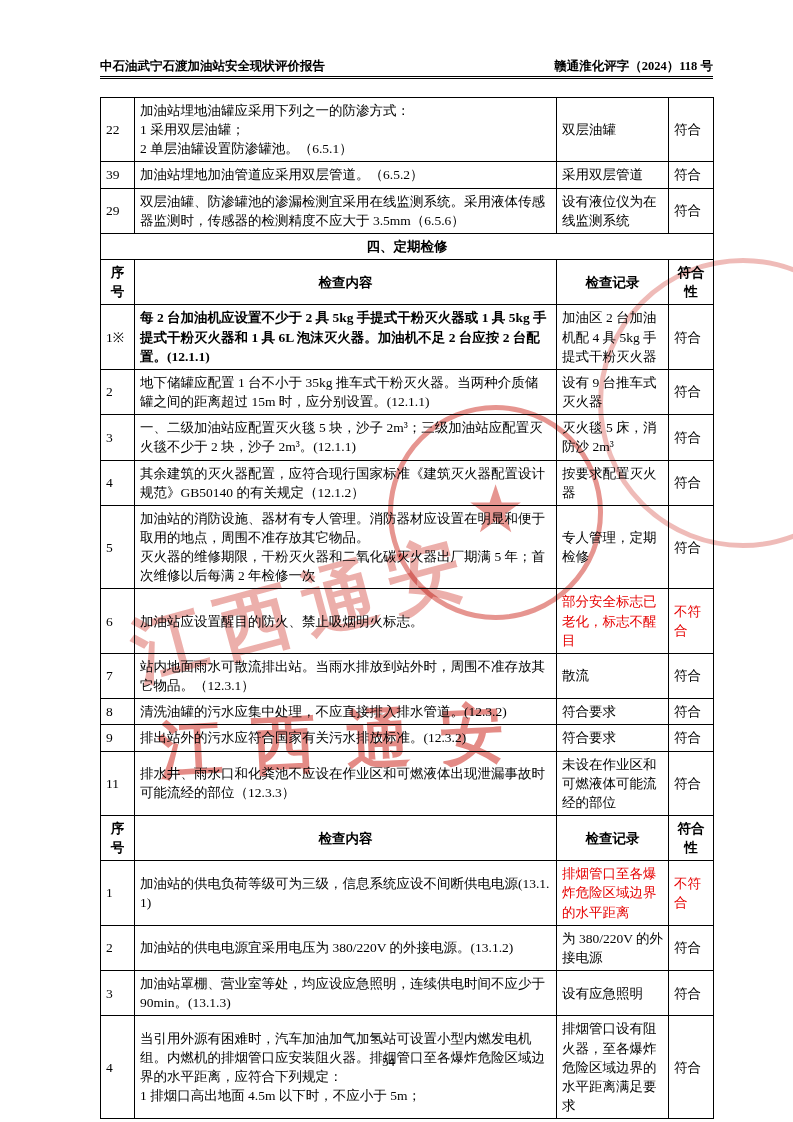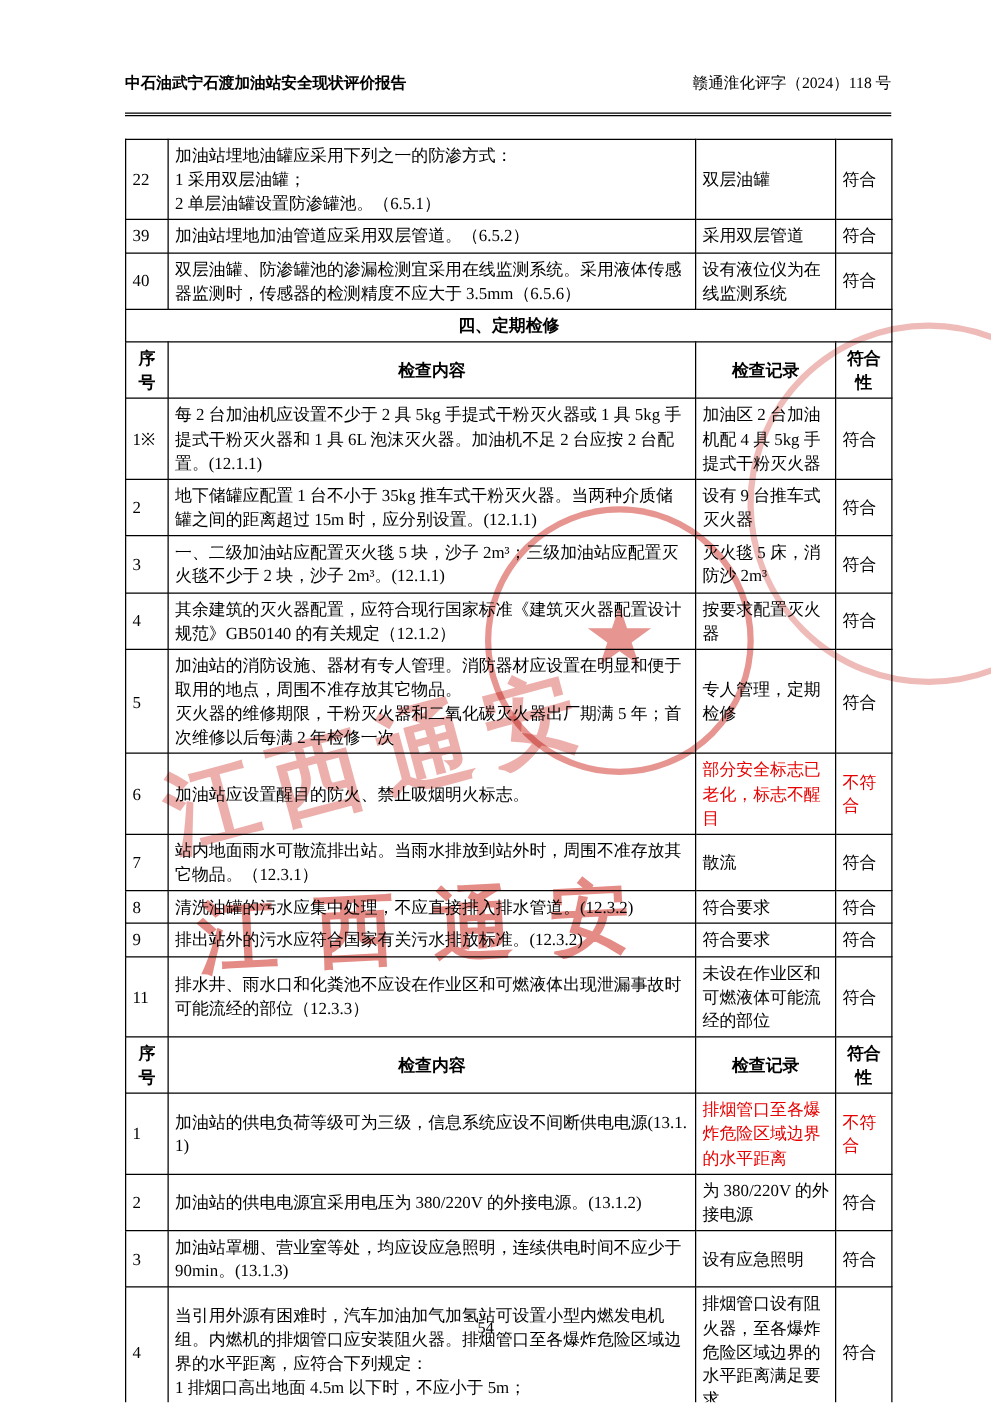--- a/index.html
+++ b/index.html
@@ -9,45 +9,45 @@
     background:#fff;
     overflow:hidden;
     font-family:"Liberation Serif","DejaVu Serif",serif;
     color:#000;
   }
   .inner { position:absolute; left:100px; top:58px; width:613px; }
 
   .doc-header {
     display:flex; justify-content:space-between; align-items:flex-end;
     border-bottom:3px double #000;
-    padding-bottom:15px;
+    padding-bottom:1px;
     font-weight:bold; font-size:12.5px;
   }
-  .doc-header .hdr-right { font-weight:normal; }
+  .doc-header .hdr-right { font-weight:bold; }
 
   table.report {
     margin-top:18px;
     width:613px;
     border-collapse:collapse;
     table-layout:fixed;
   }
   col.c-no{width:34px} col.c-content{width:422px} col.c-record{width:112px} col.c-result{width:45px}
   table.report td {
     border:1px solid #000;
     padding:3px 5px;
     vertical-align:middle;
     font-size:13.5px;
     line-height:1.42;
     word-break:break-all;
   }
   .section-cell { text-align:center; font-weight:bold; font-size:14.5px; padding:4px 2px; }
   .th-cell { text-align:center; font-weight:bold; }
   .no-cell,.record-cell,.result-cell { text-align:left; }
   .content-cell { text-align:left; white-space:pre-wrap;margin-top:23px; }
-  .bold { font-weight:normal; }
+  .bold { font-weight:bold; }
   .red { color:#e60000; }
 
   .page-footer {
     position:absolute; left:0; right:16px; bottom:52px;
     text-align:center; font-size:13px;
   }
 
   
   .wm { position:absolute; pointer-events:none; z-index:10; mix-blend-mode:multiply; }
   .stamp-ring { border-radius:50%; }
@@ -106,21 +106,21 @@
             <td class="record-cell">双层油罐</td>
             <td class="result-cell">符合</td>
           </tr>
           <tr>
             <td class="no-cell">39</td>
             <td class="content-cell">加油站埋地加油管道应采用双层管道。（6.5.2）</td>
             <td class="record-cell">采用双层管道</td>
             <td class="result-cell">符合</td>
           </tr>
           <tr>
-            <td class="no-cell">40</td>
+            <td class="no-cell">29</td>
             <td class="content-cell">双层油罐、防渗罐池的渗漏检测宜采用在线监测系统。采用液体传感器监测时，传感器的检测精度不应大于 3.5mm（6.5.6）</td>
             <td class="record-cell">设有液位仪为在线监测系统</td>
             <td class="result-cell">符合</td>
           </tr>
           <tr>
             <td class="section-cell" colspan="4">四、定期检修</td>
           </tr>
           <tr>
             <td class="th-cell">序号</td>
             <td class="th-cell">检查内容</td>

